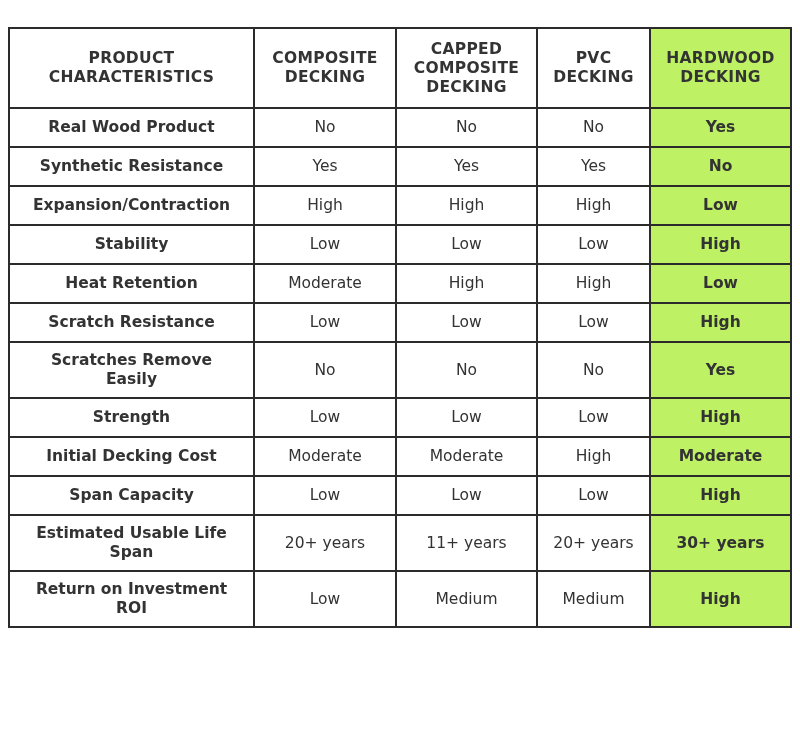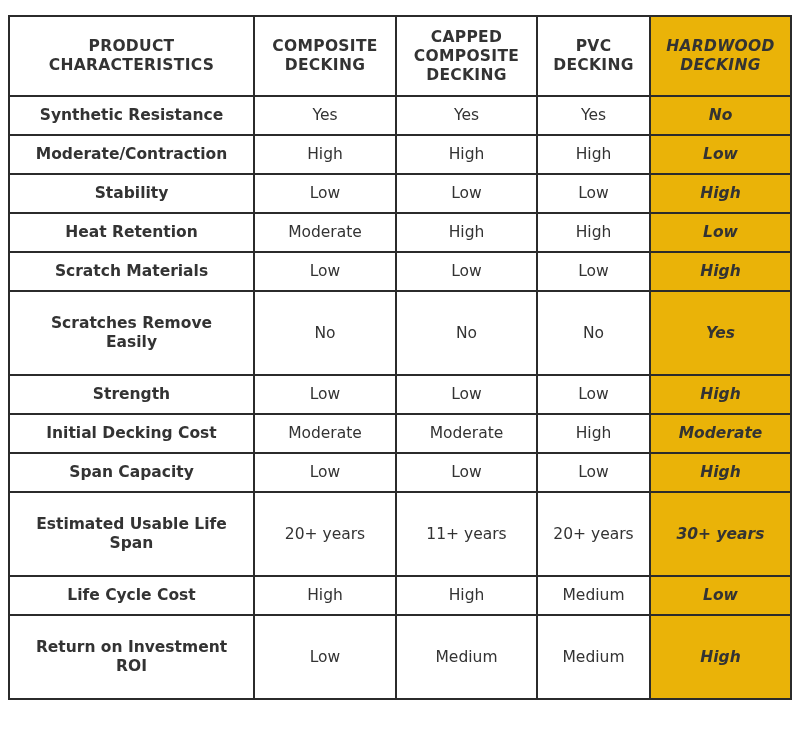--- a/index.html
+++ b/index.html
@@ -1,38 +1,38 @@
 <!DOCTYPE html>
 <html><head>
 <meta charset="utf-8">
 <style>
   html, body { margin: 0; padding: 0; background: #ffffff; }
   body { width: 800px; height: 741px; position: relative; overflow: hidden; }
   table.cmp {
-    position: absolute; left: 8px; top: 15px;
+    position: absolute; left: 8px; top: 27px;
     border-collapse: collapse;
     width: 782px;
     font-family: "DejaVu Sans", sans-serif;
     color: #333333;
     table-layout: fixed;
   }
   table.cmp td, table.cmp th {
     border: 2px solid #2b2b2b;
     text-align: center;
     vertical-align: middle;
     padding: 0 4px;
     font-size: 15.5px;
     line-height: 19px;
   }
   table.cmp th { font-weight: bold; font-size: 15.5px; letter-spacing: 0.3px; }
   table.cmp td.label { font-weight: bold; }
-  table.cmp .hw { background: #eab308; font-weight: bold; font-style: italic; }
+  table.cmp .hw { background: #bef264; font-weight: bold; }
   .r-head { height: 80px; }
   .r-1 { height: 39px; }
-  .r-2 { height: 84px; }
+  .r-2 { height: 56px; }
 </style>
 </head>
 <body>
 
 <table class="cmp">
   <colgroup>
     <col style="width:245px">
       <col style="width:142px">
       <col style="width:141px">
       <col style="width:113px">
@@ -42,49 +42,56 @@
     <tr class="r-head">
       <th>PRODUCT<br>CHARACTERISTICS</th>
       <th>COMPOSITE<br>DECKING</th>
       <th>CAPPED<br>COMPOSITE<br>DECKING</th>
       <th>PVC<br>DECKING</th>
       <th class="hw">HARDWOOD<br>DECKING</th>
     </tr>
   </thead>
   <tbody id="tbody">
       <tr class="r-1">
+        <td class="label">Real Wood Product</td>
+        <td>No</td>
+        <td>No</td>
+        <td>No</td>
+        <td class="hw">Yes</td>
+      </tr>
+      <tr class="r-1">
         <td class="label">Synthetic Resistance</td>
         <td>Yes</td>
         <td>Yes</td>
         <td>Yes</td>
         <td class="hw">No</td>
       </tr>
       <tr class="r-1">
-        <td class="label">Moderate/Contraction</td>
+        <td class="label">Expansion/Contraction</td>
         <td>High</td>
         <td>High</td>
         <td>High</td>
         <td class="hw">Low</td>
       </tr>
       <tr class="r-1">
         <td class="label">Stability</td>
         <td>Low</td>
         <td>Low</td>
         <td>Low</td>
         <td class="hw">High</td>
       </tr>
       <tr class="r-1">
         <td class="label">Heat Retention</td>
         <td>Moderate</td>
         <td>High</td>
         <td>High</td>
         <td class="hw">Low</td>
       </tr>
       <tr class="r-1">
-        <td class="label">Scratch Materials</td>
+        <td class="label">Scratch Resistance</td>
         <td>Low</td>
         <td>Low</td>
         <td>Low</td>
         <td class="hw">High</td>
       </tr>
       <tr class="r-2">
         <td class="label">Scratches Remove<br>Easily</td>
         <td>No</td>
         <td>No</td>
         <td>No</td>
@@ -111,27 +118,20 @@
         <td>Low</td>
         <td class="hw">High</td>
       </tr>
       <tr class="r-2">
         <td class="label">Estimated Usable Life<br>Span</td>
         <td>20+ years</td>
         <td>11+ years</td>
         <td>20+ years</td>
         <td class="hw">30+ years</td>
       </tr>
-      <tr class="r-1">
-        <td class="label">Life Cycle Cost</td>
-        <td>High</td>
-        <td>High</td>
-        <td>Medium</td>
-        <td class="hw">Low</td>
-      </tr>
       <tr class="r-2">
         <td class="label">Return on Investment<br>ROI</td>
         <td>Low</td>
         <td>Medium</td>
         <td>Medium</td>
         <td class="hw">High</td>
       </tr>
     </tbody>
 </table>
 

